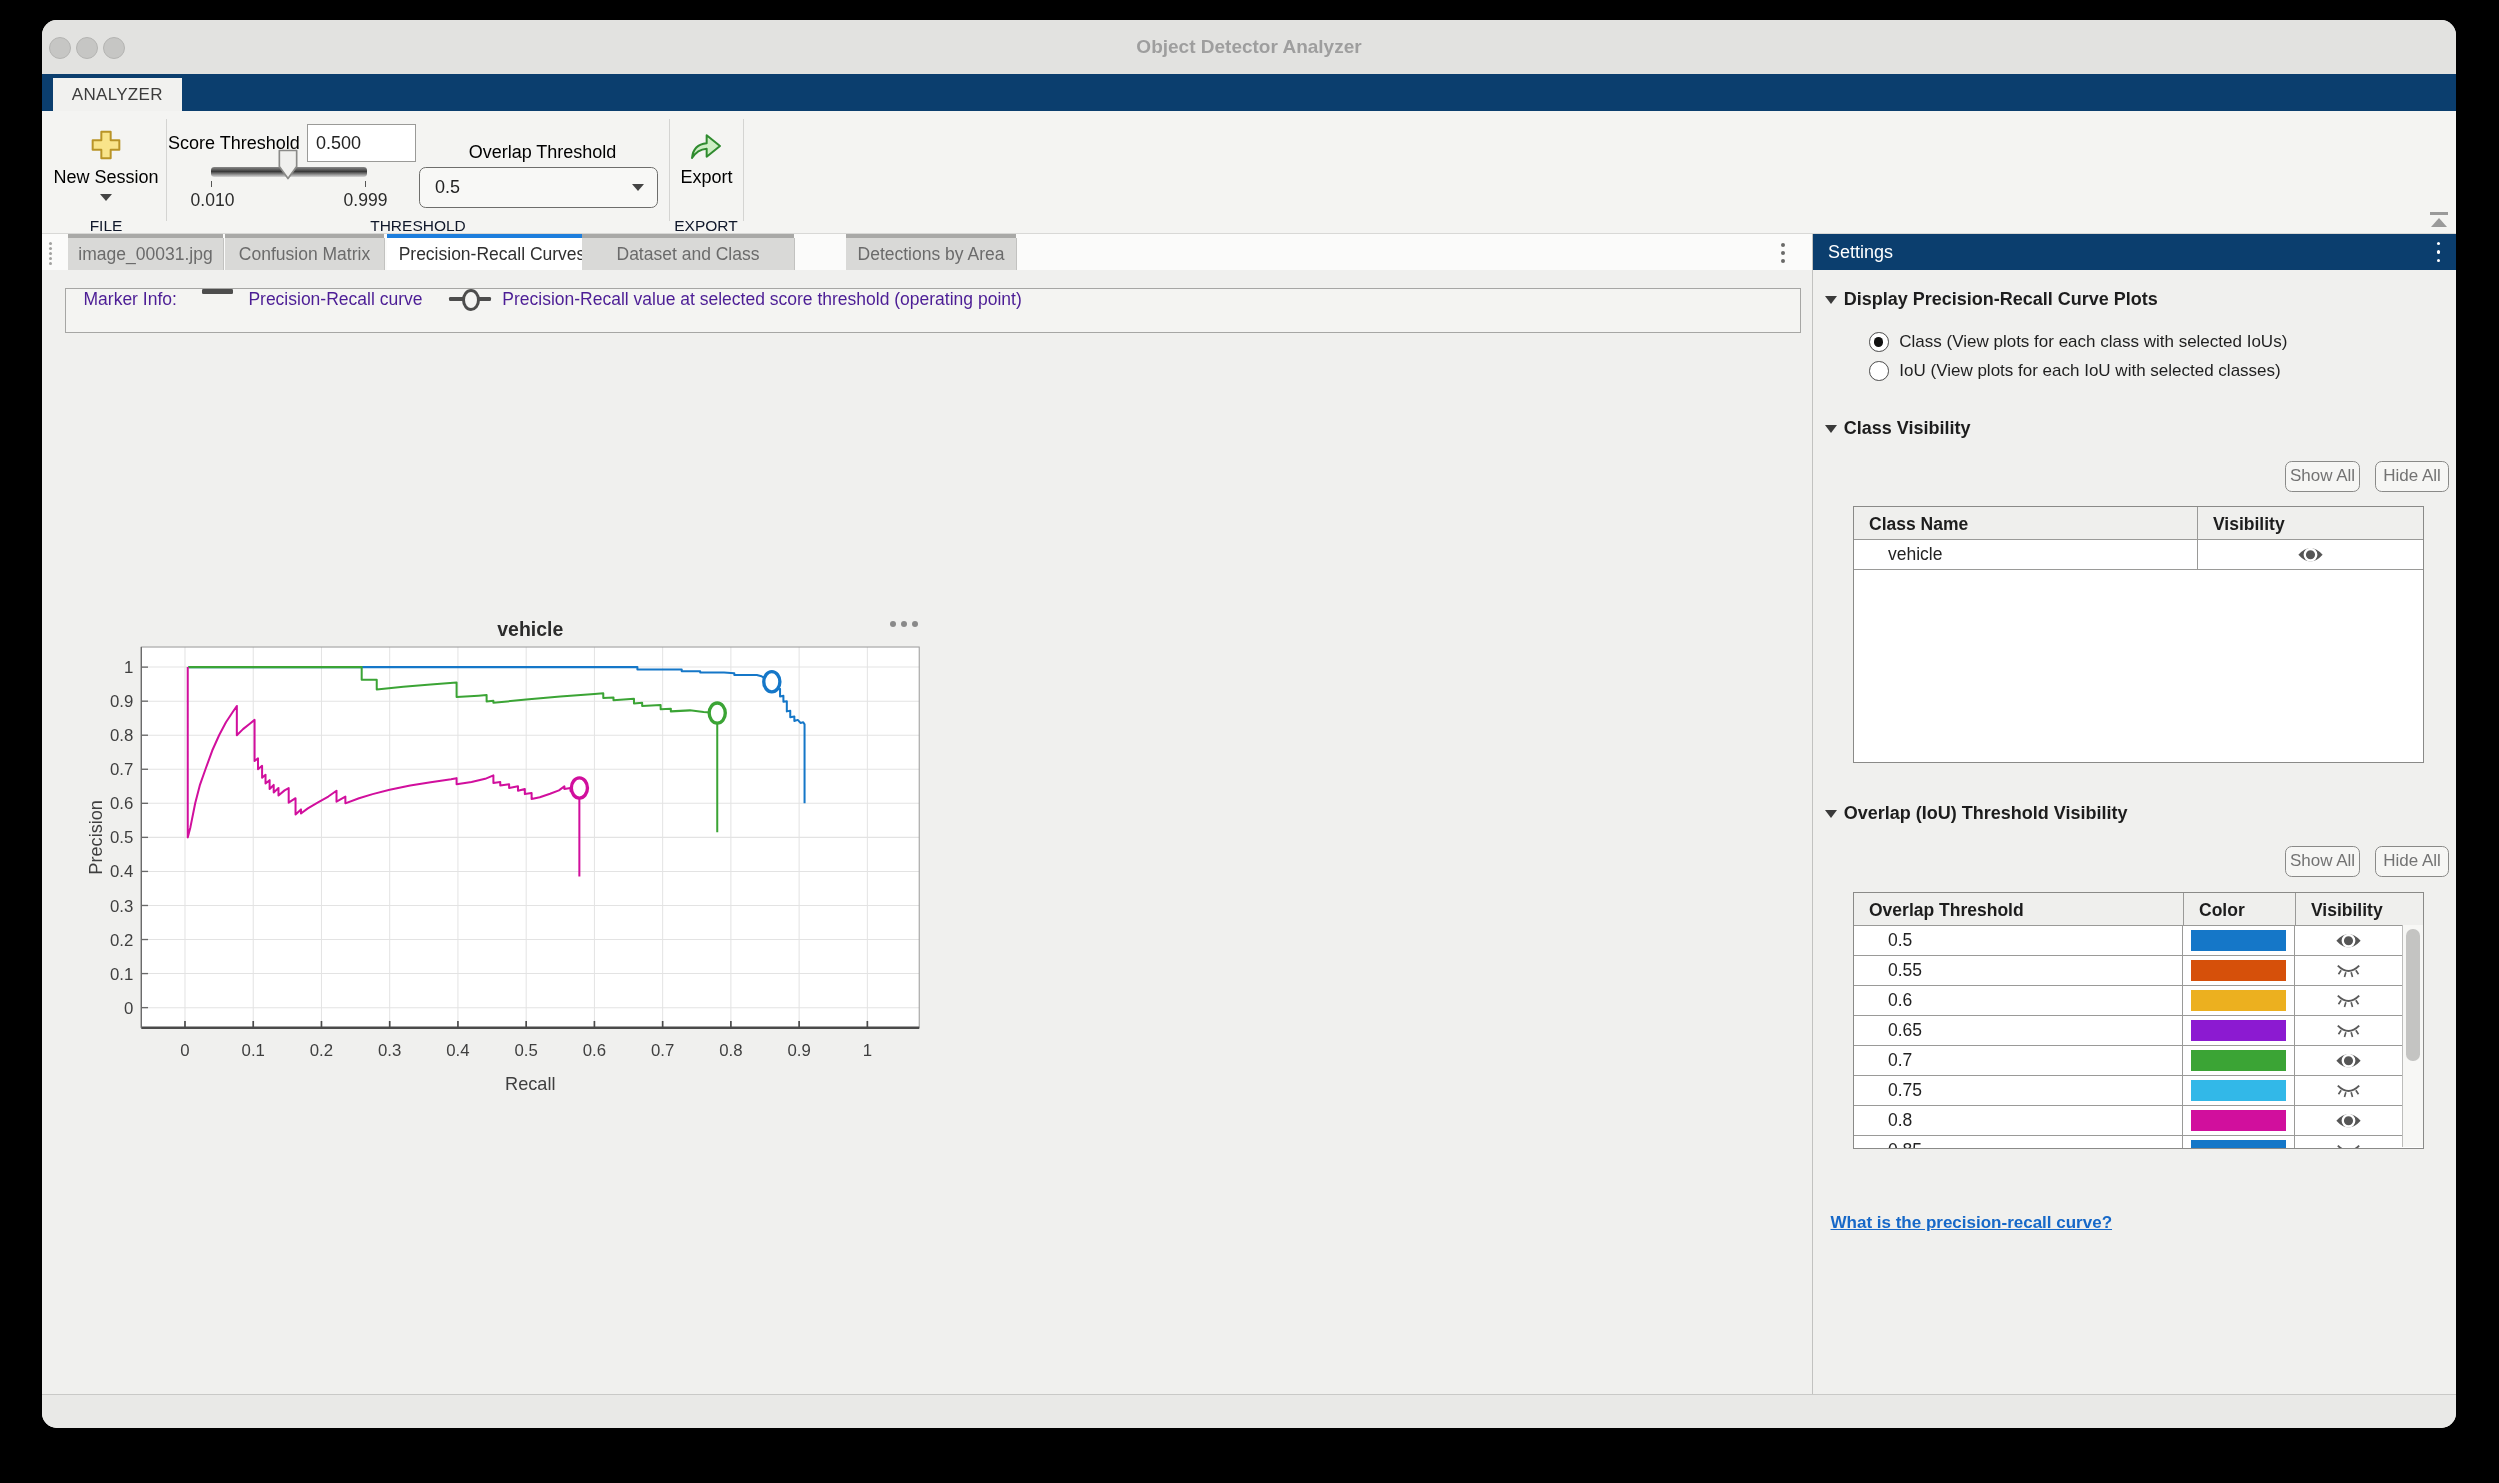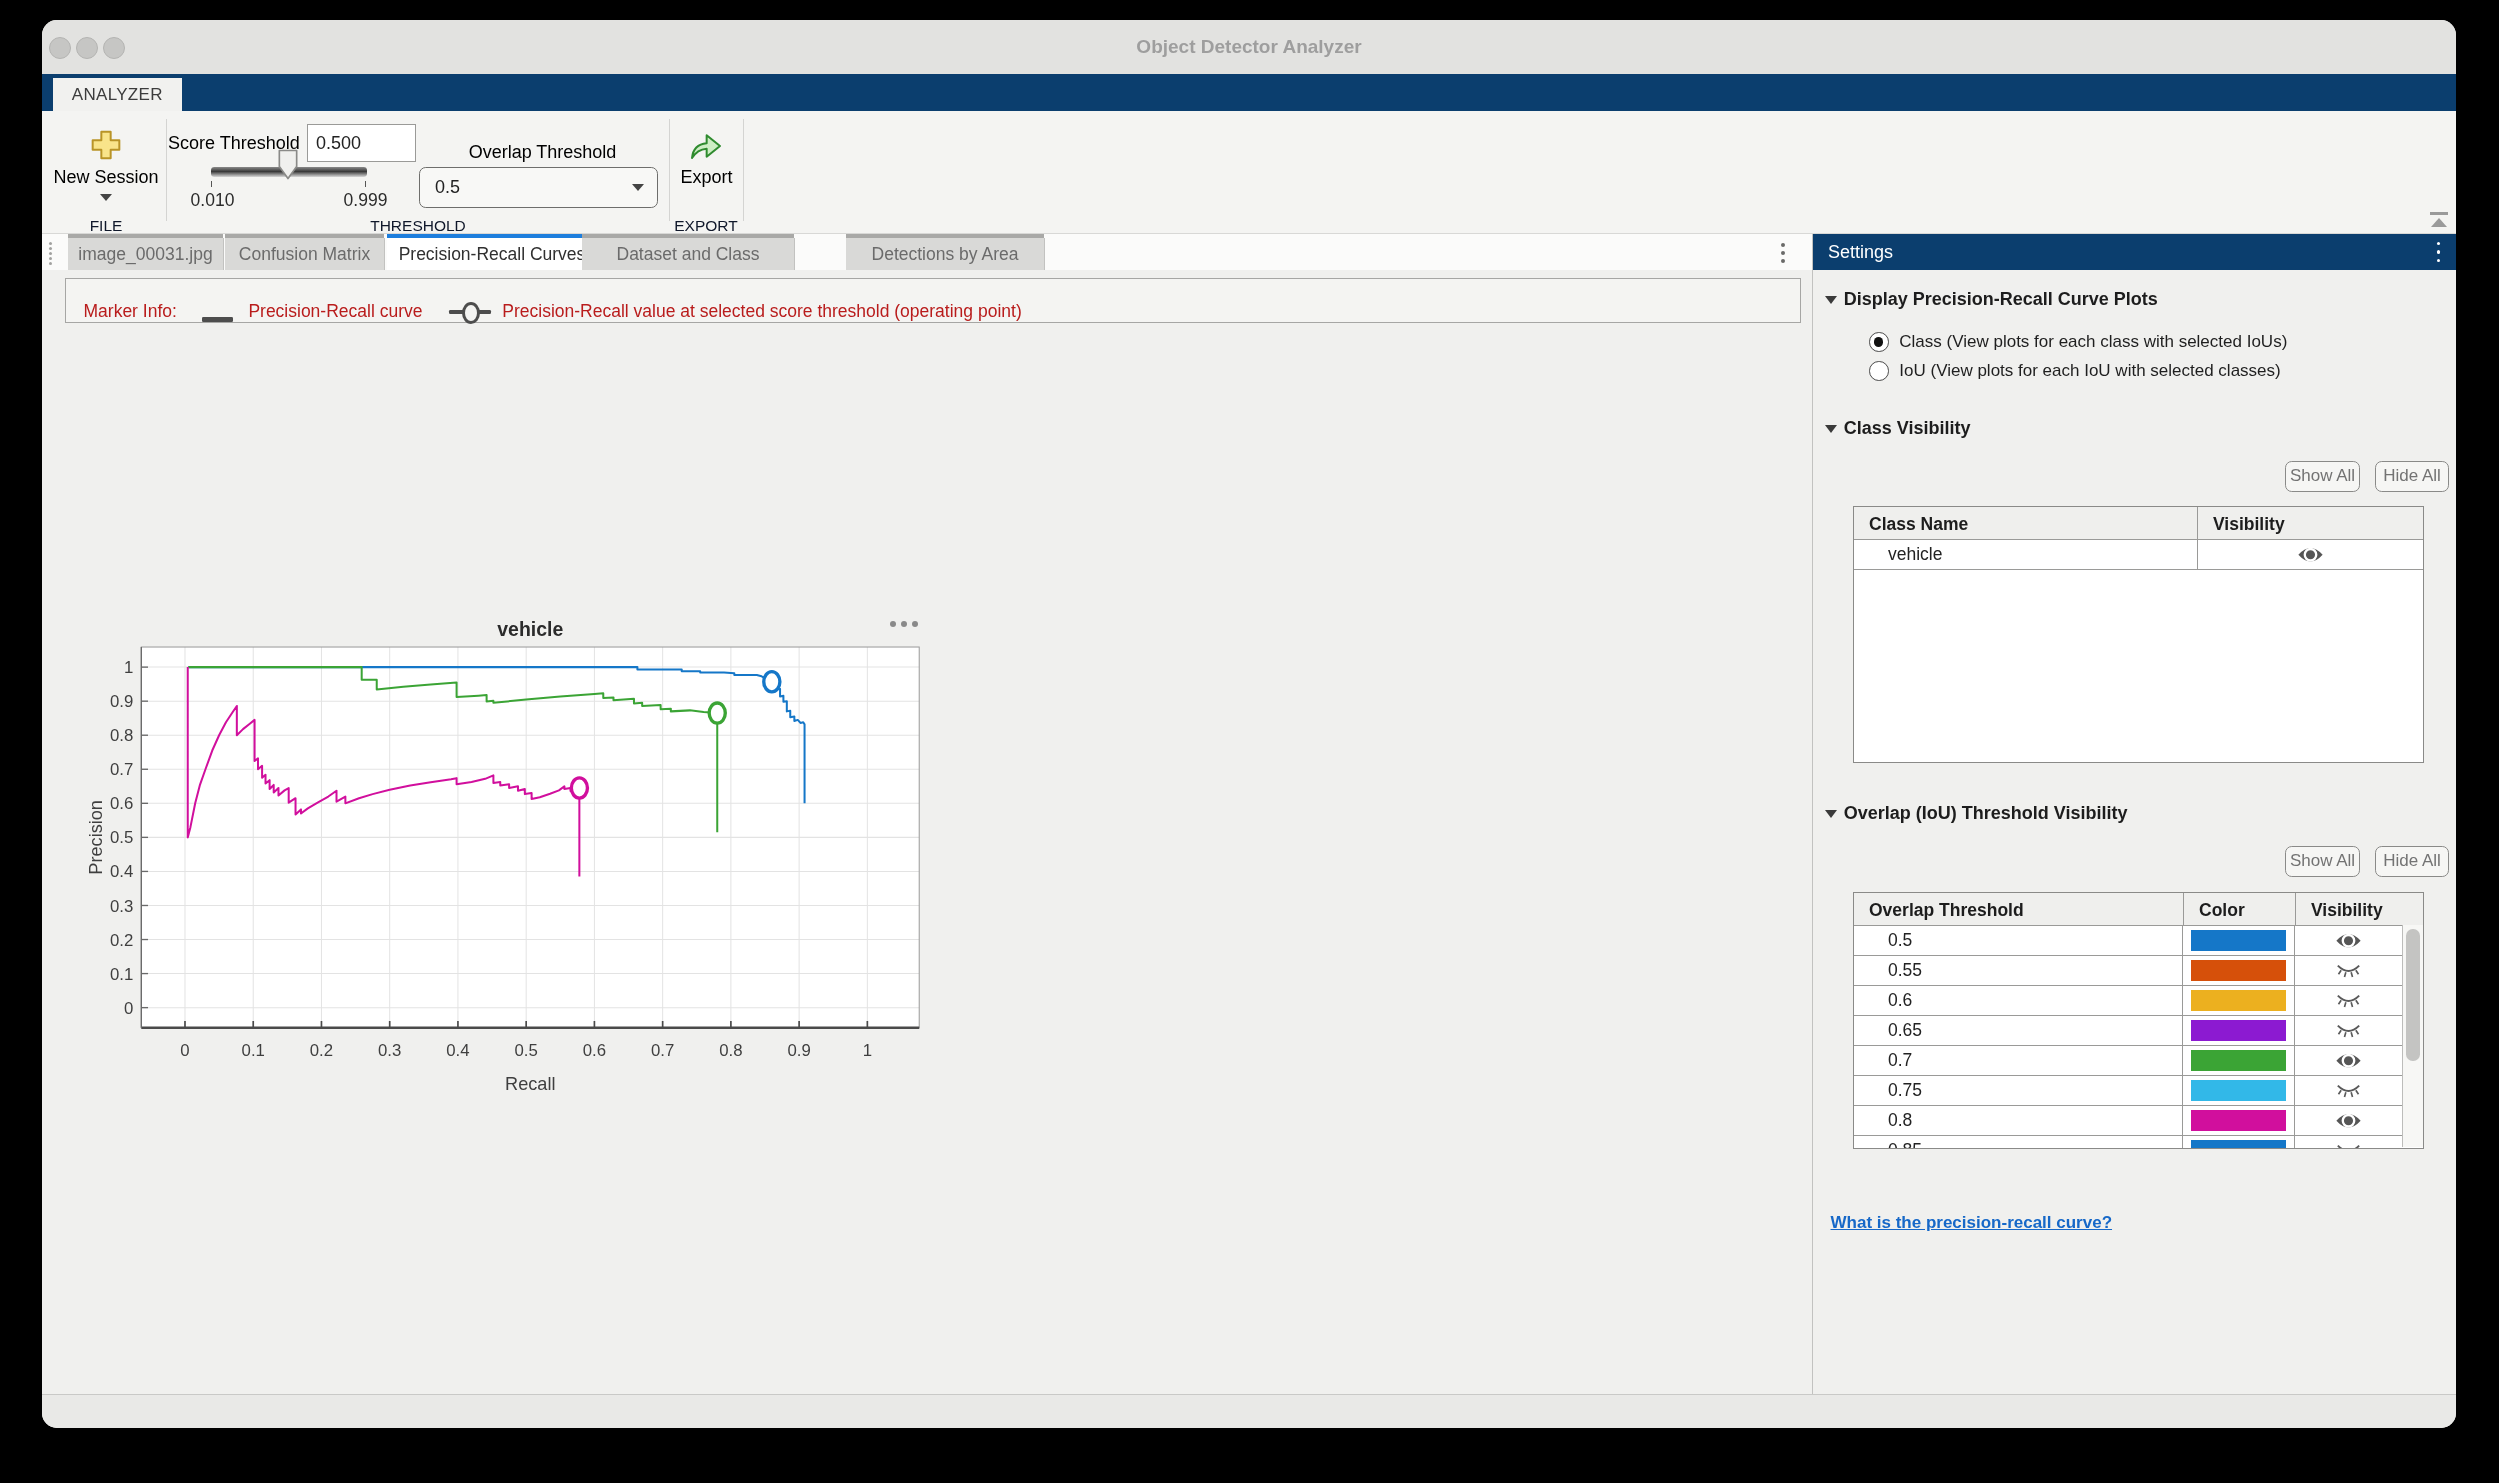--- a/index.html
+++ b/index.html
@@ -37,22 +37,22 @@
   .doc-tab .body{position:absolute;left:0;top:4px;width:100%;height:32px;background:#d9d9d7;border-right:0.7px solid #c2c2c0;
     text-align:center;line-height:32px;font-size:17.5px;color:#6b6b6b;}
   .doc-tab.active .stripe{background:#1d7edd;}
   .doc-tab.active .body{background:#ffffff;color:#303030;}
   #tab-handle{position:absolute;left:6.7px;top:8px;width:6.7px;height:23px;display:flex;flex-direction:column;justify-content:space-between;}
   #tab-handle i{width:3.4px;height:3.4px;border-radius:50%;background:#a2a2a0;}
   .vdots{display:flex;flex-direction:column;justify-content:space-between;height:20px;width:4px;}
   .vdots i{width:4px;height:4px;border-radius:50%;background:#6a6a68;}
   
   #doc{position:absolute;left:0;top:250px;width:1770px;height:1124px;background:#f0f0ee;}
-  #marker-box{position:absolute;left:23px;top:8px;width:1734px;height:43px;background:#f4f4f2;
-    border:0.7px solid #a6a6a4;display:flex;align-items:flex-end;font-size:17.5px;color:#b91c1c;}
+  #marker-box{position:absolute;left:23px;top:18px;width:1734px;height:43px;background:#f4f4f2;
+    border:0.7px solid #a6a6a4;display:flex;align-items:flex-start;font-size:17.5px;color:#4c1d95;}
   .leg-line{width:31px;height:4.7px;background:#4d4d4d;border-radius:1.3px;}
   .leg-marker{position:relative;width:42px;height:20px;}
   .leg-marker .ln{position:absolute;left:0;top:8px;width:42px;height:4px;background:#4d4d4d;border-radius:1.3px;}
   .leg-marker .cr{position:absolute;left:12.8px;top:0px;width:12px;height:16px;border:3.4px solid #4d4d4d;border-radius:50%;background:#f4f4f2;}
   #chart-wrap{position:absolute;left:40px;top:336px;width:887px;height:497px;}
   #axes-toolbar{position:absolute;left:842px;top:344px;width:40px;height:20px;display:flex;gap:4.7px;align-items:center;justify-content:center;}
   #axes-toolbar i{width:6px;height:6px;border-radius:50%;background:#8a8a8a;}
   
   #settings{position:absolute;left:1770px;top:214px;width:644px;height:1160px;background:#f0f0ee;border-left:0.7px solid #c2c2c0;}
   #settings-header{position:absolute;left:0;top:0;width:100%;height:36px;background:#0b3e6e;}
@@ -167,21 +167,21 @@
           <div class="body">Confusion Matrix</div>
         </div>
         <div class="doc-tab active" style="left: 345px; width: 210px;">
           <div class="stripe"></div>
           <div class="body">Precision-Recall Curves</div>
         </div>
         <div class="doc-tab" style="left: 540px; width: 212px;">
           <div class="stripe"></div>
           <div class="body">Dataset and Class Summary</div>
         </div>
-        <div class="doc-tab" style="left: 804px; width: 170px; padding-left: 28px;">
+        <div class="doc-tab" style="left: 804px; width: 170px;">
           <div class="stripe"></div>
           <div class="body">Detections by Area</div>
         </div>
       </div>
     <div class="vdots abs" style="left:1739px;top:9.4px">
         <i></i>
         <i></i>
         <i></i>
       </div>
   </div>

